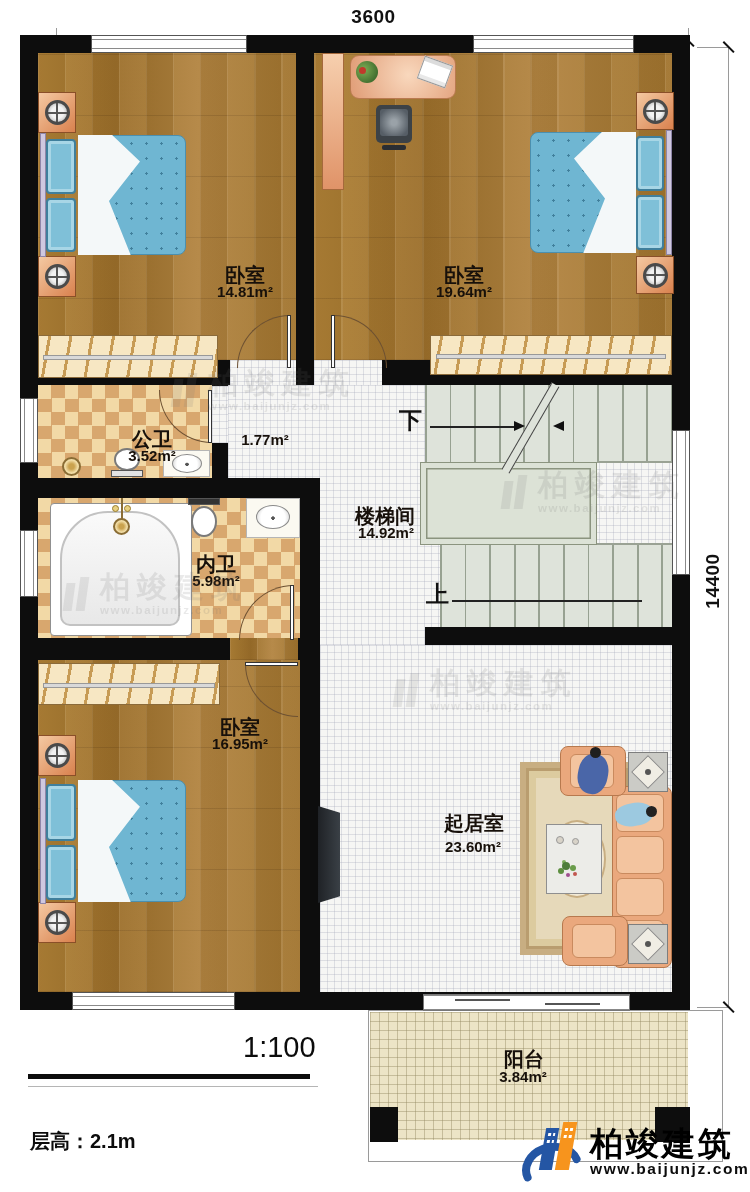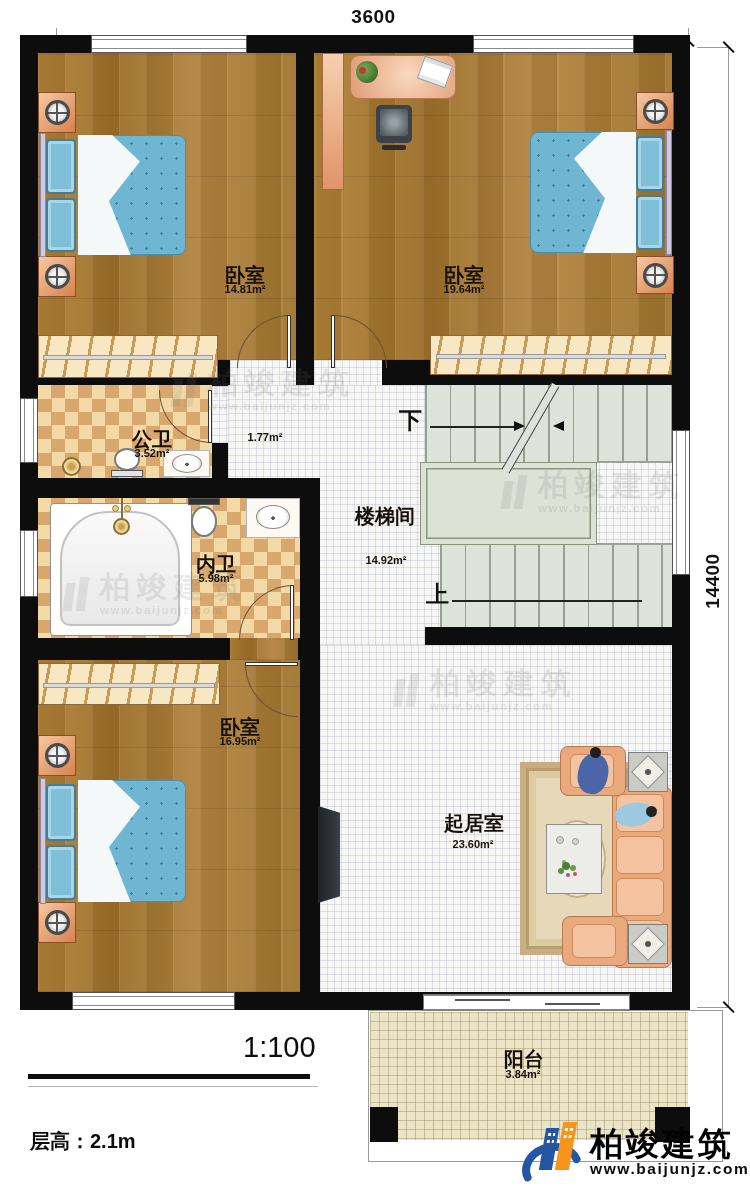--- a/index.html
+++ b/index.html
@@ -70,21 +70,21 @@
     clip-path:polygon(0 0,100% 7%,100% 93%,0 100%);}
   .rug{background:#e6d9ba;border:6px solid #c8ae82;box-shadow:inset 0 0 0 3px #b99d6f, inset 0 0 0 10px #dccb9f;}
   .medallion{background:#f2ead6;border:2px solid #c8ae82;border-radius:50%;}
   .flower{width:8px;height:8px;border-radius:50%;background:#4e7d3a;
     box-shadow:7px 2px 0 -1px #6a9c4a,-5px 5px 0 -1px #5d8f3f,2px 9px 0 -2px #a04f8f,9px 8px 0 -2px #c2574f,-2px -4px 0 -2px #7fae5c;}
   .plant{border-radius:50%;background:radial-gradient(circle at 35% 40%, #7fae55, #3f6d2e 75%);}
   .plant::after{content:"";position:absolute;left:3px;top:6px;width:7px;height:7px;border-radius:50%;background:#c0392b;}
   .person{border-radius:45%;}
   
   .rname{position:absolute;transform:translateX(-50%);font-size:20px;font-weight:700;color:#17100a;white-space:nowrap;}
-  .rarea{position:absolute;transform:translateX(-50%);font-size:11px;font-weight:700;color:#17100a;white-space:nowrap;}
+  .rarea{position:absolute;transform:translateX(-50%);font-size:15px;font-weight:700;color:#17100a;white-space:nowrap;}
   .updown{position:absolute;font-size:23px;font-weight:700;color:#111;}
   
   .dimline{background:#9a9a9a;}
   .tick{position:absolute;width:15px;height:2.4px;background:#111;transform:rotate(45deg);}
   .dimtext{position:absolute;font-size:19px;font-weight:700;color:#111;letter-spacing:.5px;}
   
   .wm{position:absolute;display:flex;align-items:center;gap:8px;opacity:.14;color:#6a6a6a;pointer-events:none;}
   .wm-icon{width:30px;height:38px;transform:skewX(-8deg);
     background:linear-gradient(#777,#777) 3px 8px/9px 28px no-repeat,
                linear-gradient(#777,#777) 16px 2px/9px 34px no-repeat;}
@@ -267,21 +267,21 @@
   <div class="abs black" style="left:655px;top:1107px;width:35px;height:35px;"></div>
 
   <div class="rname" style="left:245px;top:262px;">卧室</div>
   <div class="rarea" style="left:245px;top:283px;">14.81m²</div>
   <div class="rname" style="left:464px;top:262px;">卧室</div>
   <div class="rarea" style="left:464px;top:283px;">19.64m²</div>
   <div class="rname" style="left:152px;top:426px;">公卫</div>
   <div class="rarea" style="left:152px;top:447px;">3.52m²</div>
   <div class="rarea" style="left:265px;top:431px;">1.77m²</div>
   <div class="rname" style="left:385px;top:503px;">楼梯间</div>
-  <div class="rarea" style="left:386px;top:554px;">14.92m²</div>
+  <div class="rarea" style="left:386px;top:524px;">14.92m²</div>
   <div class="rname" style="left:216px;top:551px;">内卫</div>
   <div class="rarea" style="left:216px;top:572px;">5.98m²</div>
   <div class="rname" style="left:240px;top:714px;">卧室</div>
   <div class="rarea" style="left:240px;top:735px;">16.95m²</div>
   <div class="rname" style="left:474px;top:810px;">起居室</div>
   <div class="rarea" style="left:473px;top:838px;">23.60m²</div>
   <div class="rname" style="left:524px;top:1046px;">阳台</div>
   <div class="rarea" style="left:523px;top:1068px;">3.84m²</div>
 
   <div class="wm" style="left:170px;top:368px;">

